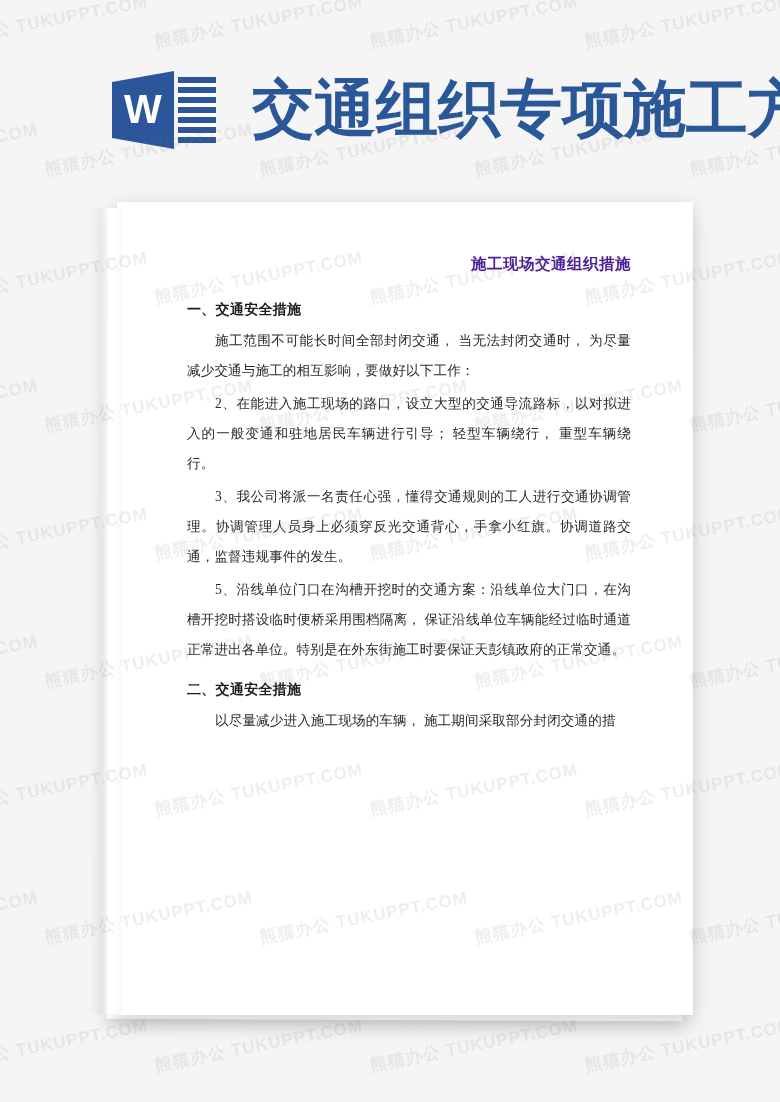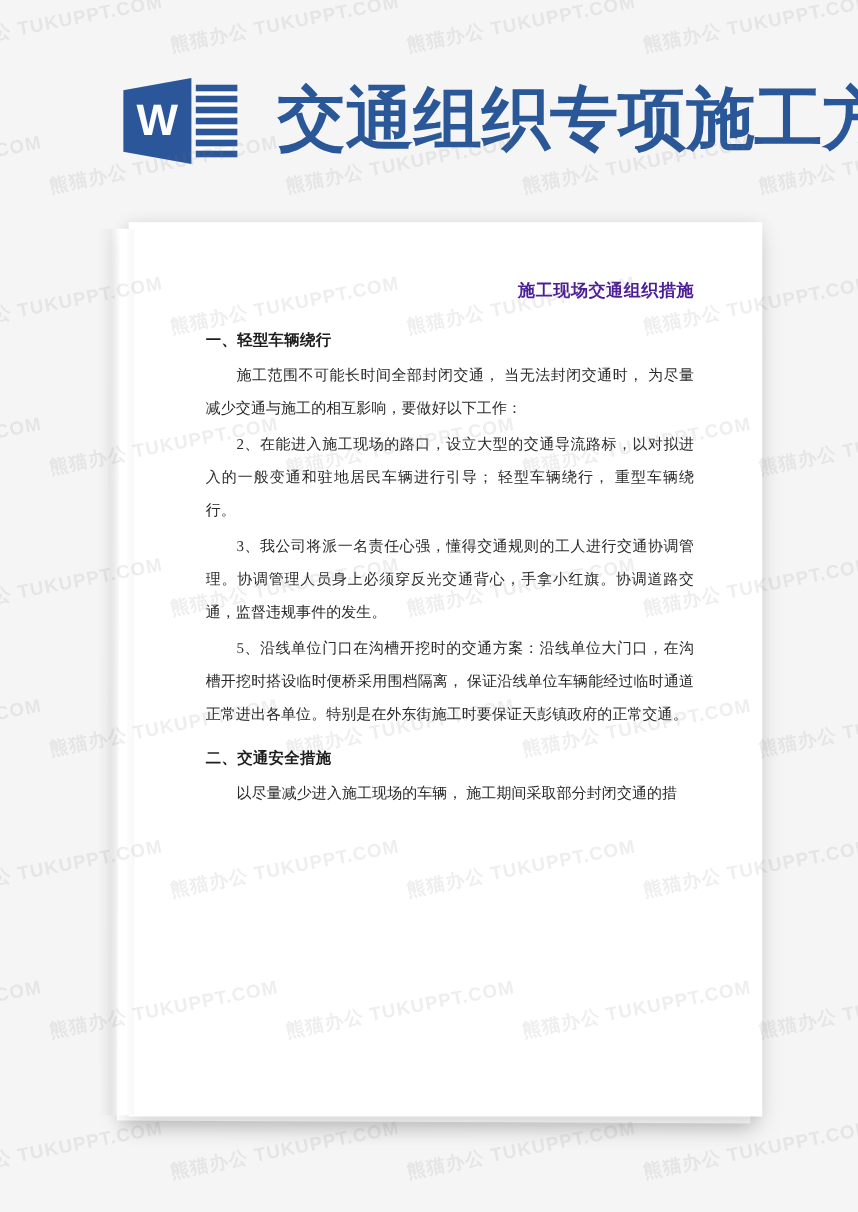--- a/index.html
+++ b/index.html
@@ -161,21 +161,21 @@
 <div class="paper-stack">
   <div class="sheet sheet-back"></div>
   <div class="sheet sheet-front"></div>
 </div>
 <div class="curl"></div>
 
 <div class="doc">
   <div class="doc-inner">
     <div class="doc-title">施工现场交通组织措施</div>
 
-    <div class="sec-head">一、轻型车辆绕行</div>
+    <div class="sec-head">一、交通安全措施</div>
     <p class="para">施工范围不可能长时间全部封闭交通， 当无法封闭交通时， 为尽量减少交通与施工的相互影响，要做好以下工作：</p>
     <p class="para">2、在能进入施工现场的路口，设立大型的交通导流路标，以对拟进入的一般变通和驻地居民车辆进行引导； 轻型车辆绕行， 重型车辆绕行。</p>
     <p class="para">3、我公司将派一名责任心强，懂得交通规则的工人进行交通协调管理。协调管理人员身上必须穿反光交通背心，手拿小红旗。协调道路交通，监督违规事件的发生。</p>
     <p class="para">5、沿线单位门口在沟槽开挖时的交通方案：沿线单位大门口，在沟槽开挖时搭设临时便桥采用围档隔离， 保证沿线单位车辆能经过临时通道正常进出各单位。特别是在外东街施工时要保证天彭镇政府的正常交通。</p>
 
     <div class="sec-head">二、交通安全措施</div>
     <p class="para">以尽量减少进入施工现场的车辆， 施工期间采取部分封闭交通的措</p>
   </div>
 </div>
 

